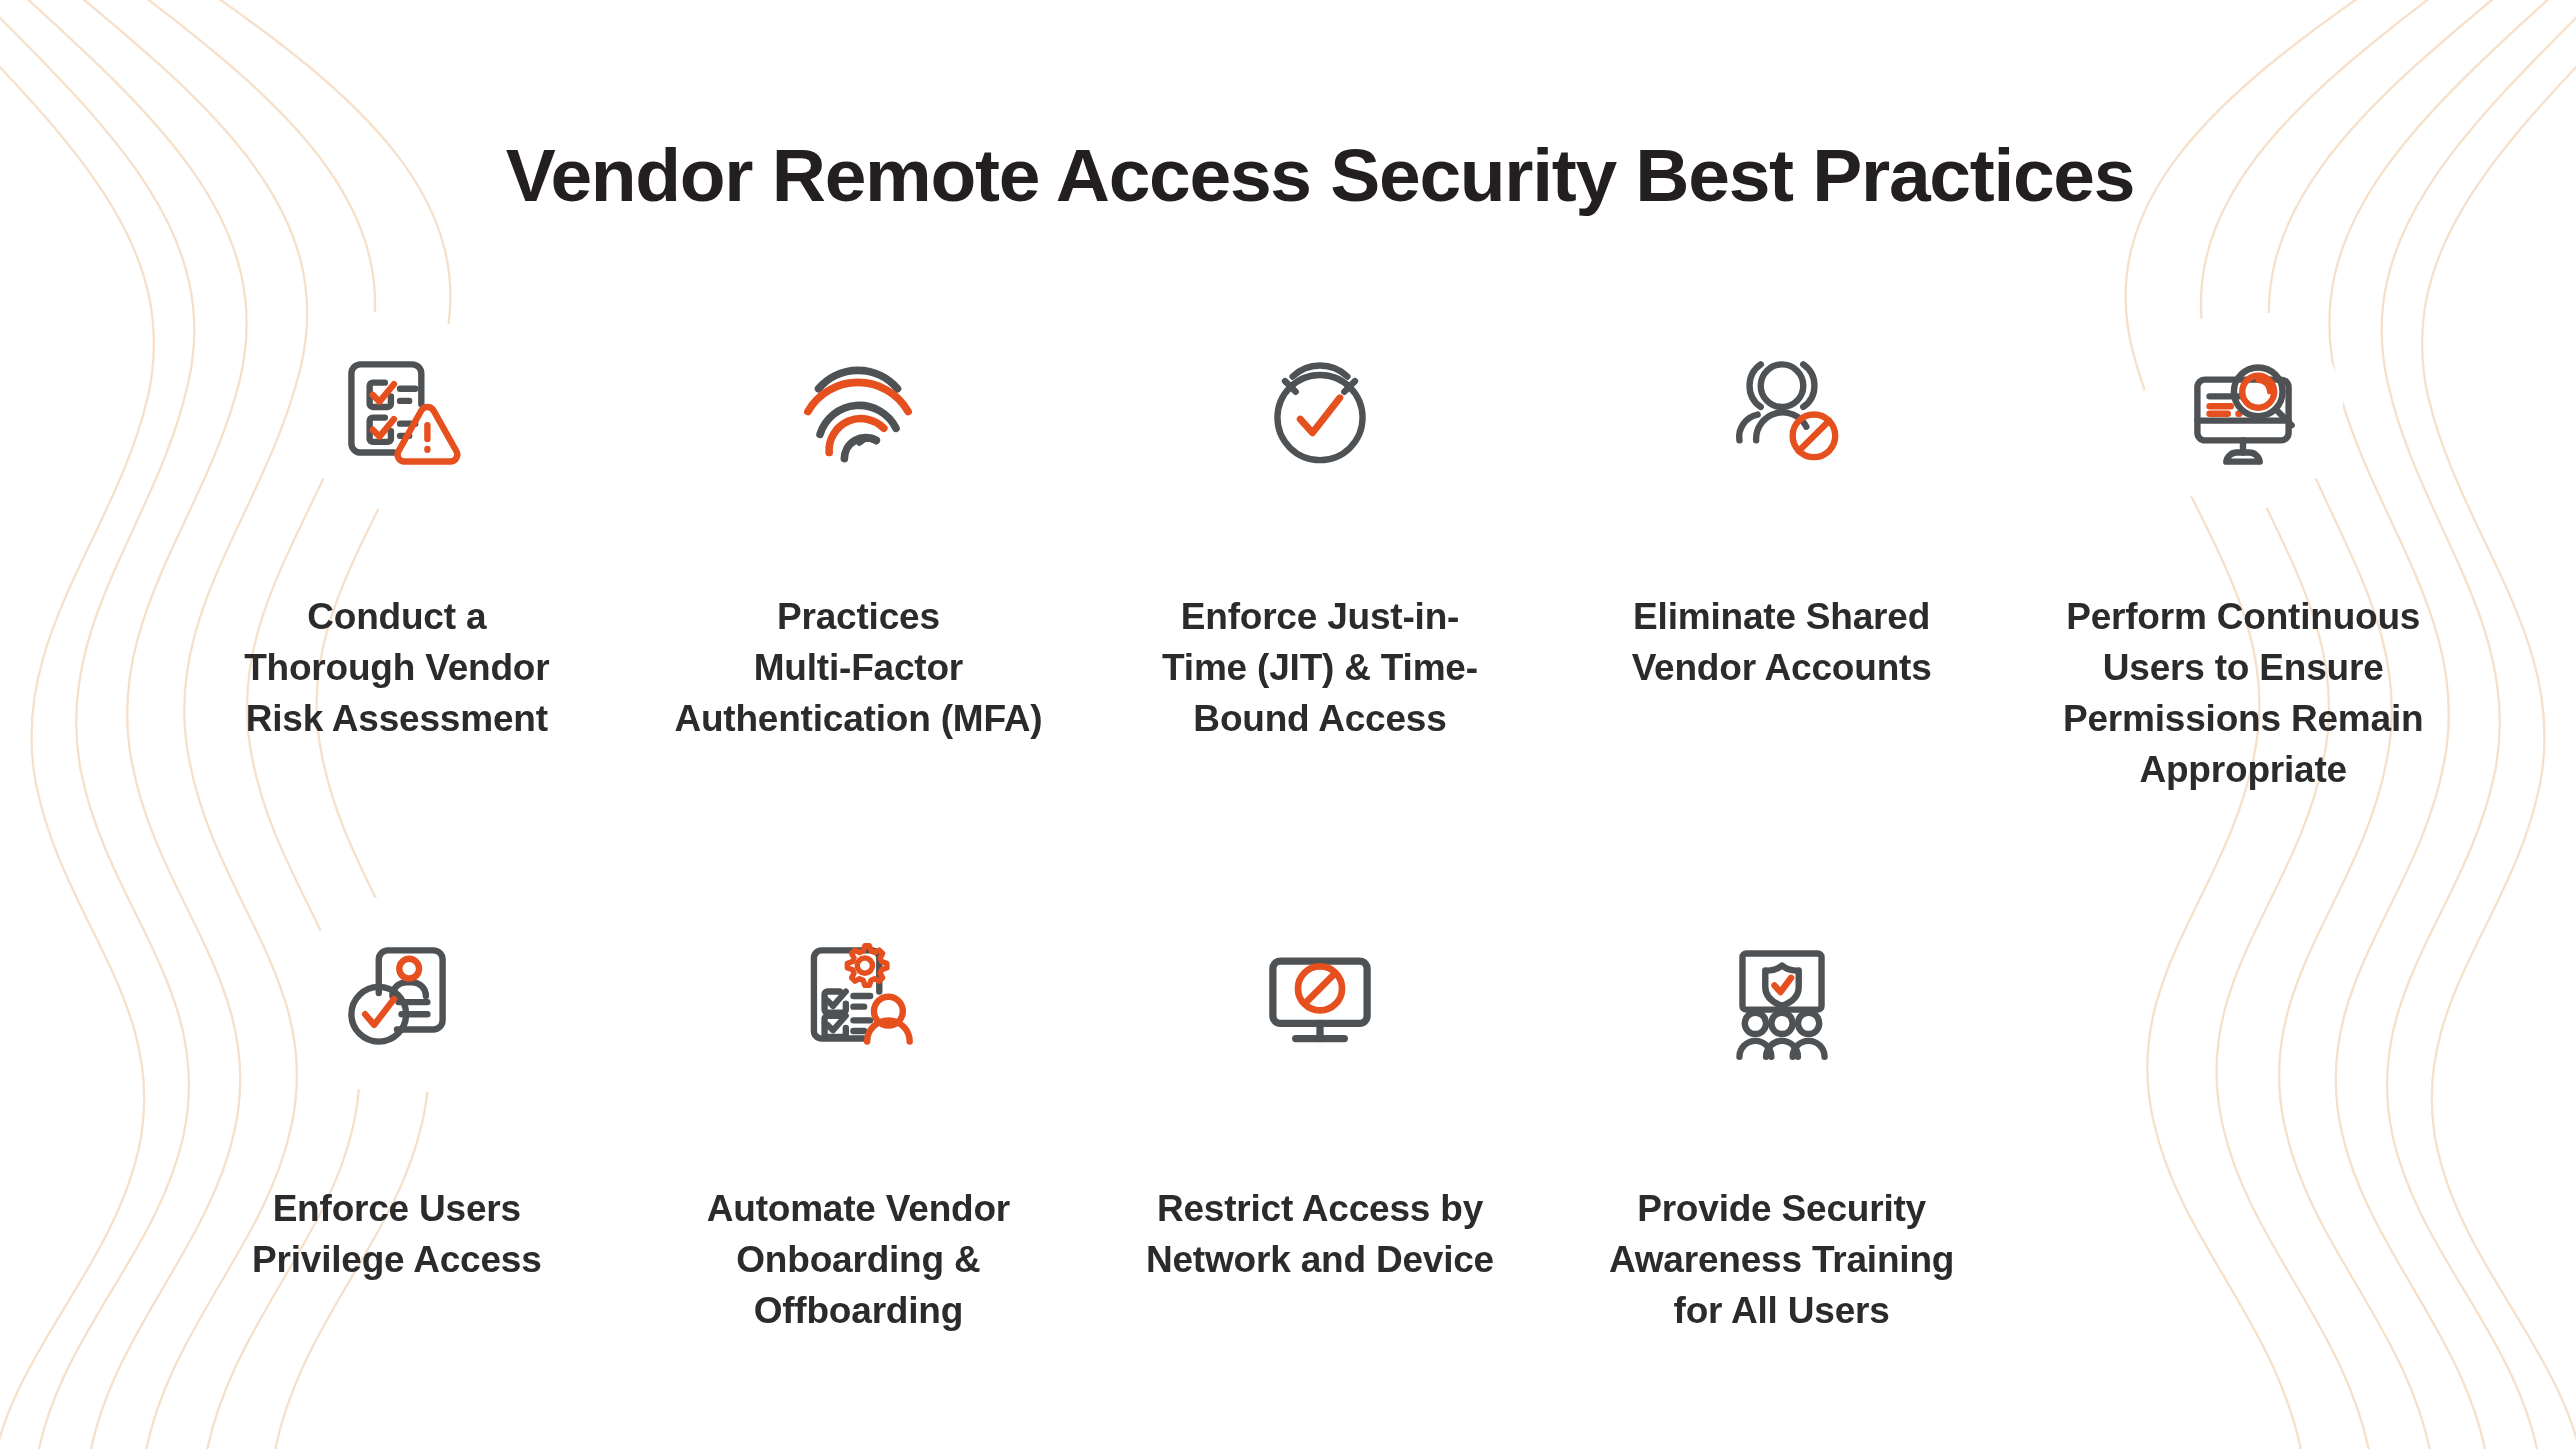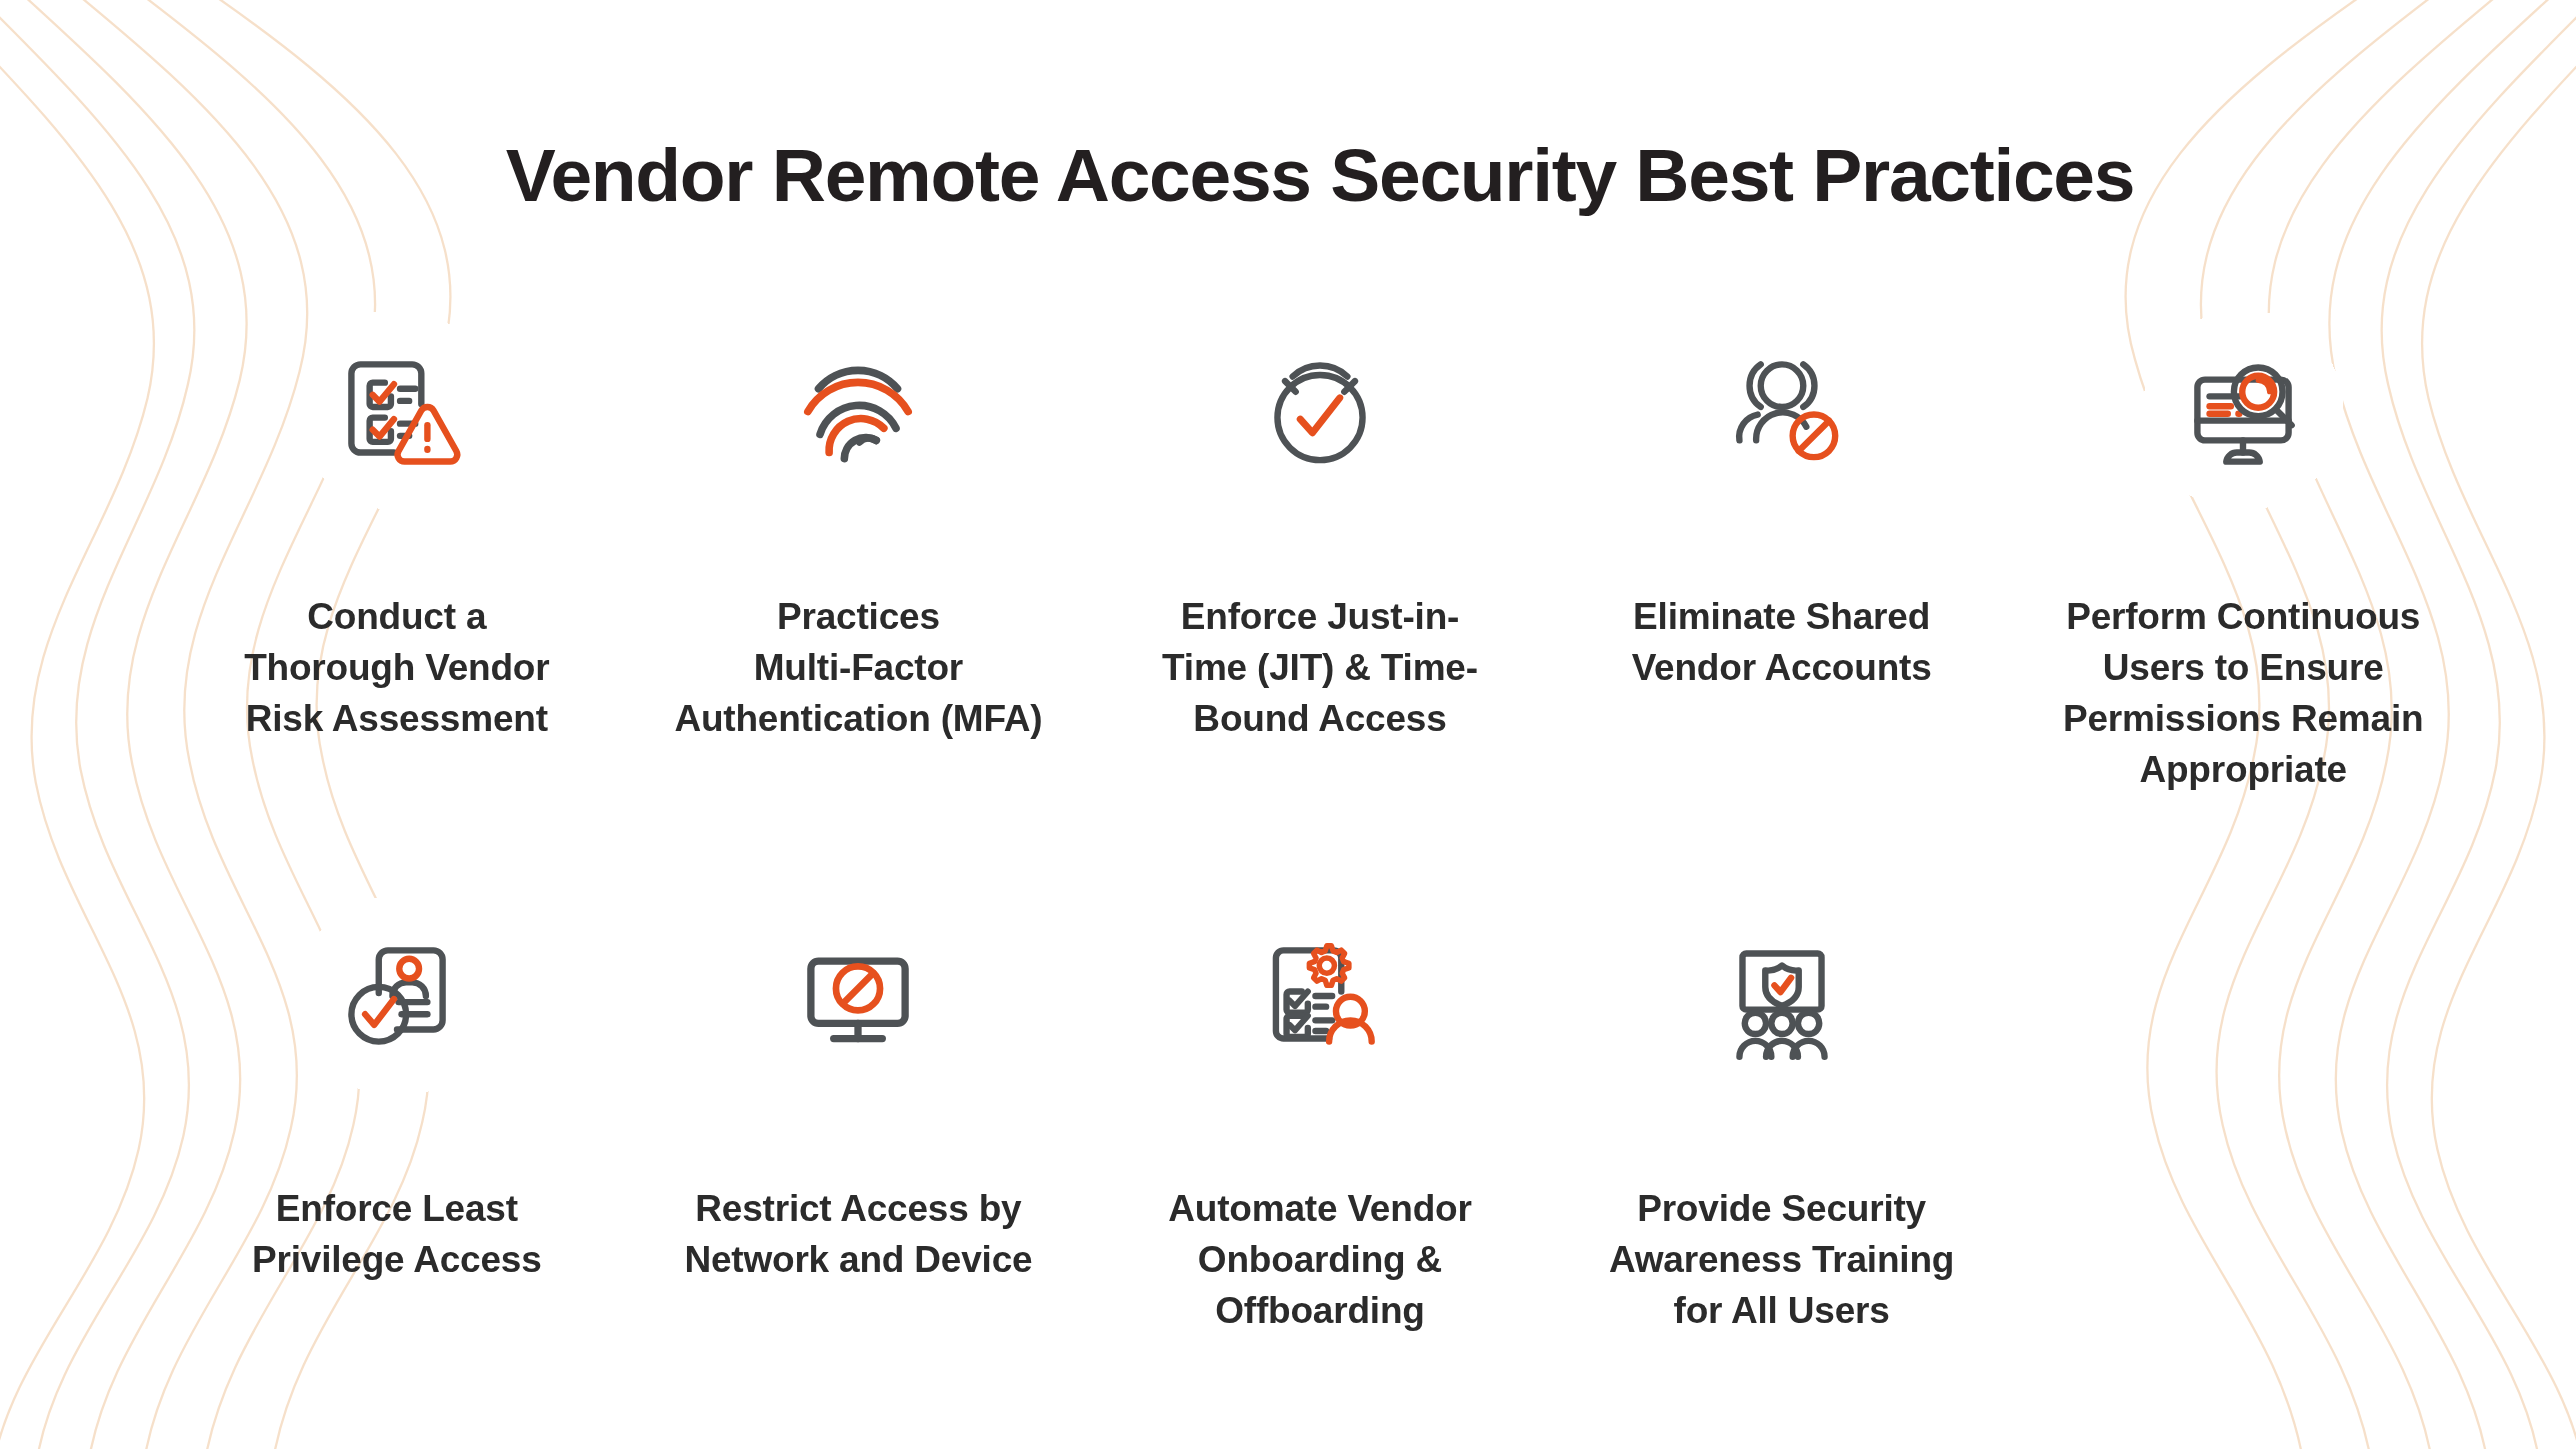--- a/index.html
+++ b/index.html
@@ -233,40 +233,22 @@
             <path d="M51,54 H70"></path>
             <path d="M53,62 H70"></path>
             <circle cx="38" cy="62" r="18"></circle>
           </g>
           <g fill="none" stroke="#E6501E" stroke-width="4.2" stroke-linecap="round" stroke-linejoin="round">
             <circle cx="58" cy="32" r="6.5"></circle>
             <path d="M29,62 l6,7 L48,52"></path>
           </g>
         </svg>
       </div>
-      <div class="practice-label">Enforce Least
+      <div class="practice-label">Enforce Users
 Privilege Access</div>
-    </div>
-
-    <div class="practice-card">
-      <div class="icon-ring">
-        <svg width="152" height="152" viewBox="0 0 100 100">
-          <g fill="none" stroke="#4E5255" stroke-width="4.8" stroke-linecap="round" stroke-linejoin="round">
-            <path d="M19,32 a5,5 0 0 1 5,-5 H76 a5,5 0 0 1 5,5 V63 a5,5 0 0 1 -5,5 H24 a5,5 0 0 1 -5,-5 Z"></path>
-            <path d="M50,68 V78"></path>
-            <path d="M34,78 H66"></path>
-          </g>
-          <g fill="none" stroke="#E6501E" stroke-width="4.4" stroke-linecap="round">
-            <circle cx="50" cy="45" r="14.5"></circle>
-            <path d="M40,55 L60,35"></path>
-          </g>
-        </svg>
-      </div>
-      <div class="practice-label">Restrict Access by
-Network and Device</div>
     </div>
 
     <div class="practice-card">
       <div class="icon-ring">
         <svg width="152" height="152" viewBox="0 0 100 100">
           <g fill="none" stroke="#4E5255" stroke-width="4.2" stroke-linecap="round" stroke-linejoin="round">
             <path d="M64,47 V25 a5,5 0 0 0 -5,-5 H26 a5,5 0 0 0 -5,5 V73 a5,5 0 0 0 5,5 H56"></path>
             <path d="M38,47 H30 a2,2 0 0 0 -2,2 V59 a2,2 0 0 0 2,2 H40 a2,2 0 0 0 2,-2 V55"></path>
             <path d="M38,63 H30 a2,2 0 0 0 -2,2 V75 a2,2 0 0 0 2,2 H40 a2,2 0 0 0 2,-2 V71"></path>
             <path d="M47,50 H58"></path>
@@ -284,20 +266,38 @@
           </g>
           <g fill="none" stroke="#E6501E" stroke-width="4.2" stroke-linecap="round">
             <circle cx="70" cy="60" r="9.5"></circle>
             <path d="M56,80 a14,14 0 0 1 28,0"></path>
           </g>
         </svg>
       </div>
       <div class="practice-label">Automate Vendor
 Onboarding &amp;
 Offboarding</div>
+    </div>
+
+    <div class="practice-card">
+      <div class="icon-ring">
+        <svg width="152" height="152" viewBox="0 0 100 100">
+          <g fill="none" stroke="#4E5255" stroke-width="4.8" stroke-linecap="round" stroke-linejoin="round">
+            <path d="M19,32 a5,5 0 0 1 5,-5 H76 a5,5 0 0 1 5,5 V63 a5,5 0 0 1 -5,5 H24 a5,5 0 0 1 -5,-5 Z"></path>
+            <path d="M50,68 V78"></path>
+            <path d="M34,78 H66"></path>
+          </g>
+          <g fill="none" stroke="#E6501E" stroke-width="4.4" stroke-linecap="round">
+            <circle cx="50" cy="45" r="14.5"></circle>
+            <path d="M40,55 L60,35"></path>
+          </g>
+        </svg>
+      </div>
+      <div class="practice-label">Restrict Access by
+Network and Device</div>
     </div>
 
     <div class="practice-card">
       <div class="icon-ring">
         <svg width="152" height="152" viewBox="0 0 100 100">
           <g fill="none" stroke="#4E5255" stroke-width="4.2" stroke-linecap="round" stroke-linejoin="round">
             <rect x="24" y="22" width="52" height="37" rx="2.5"></rect>
             <path d="M50,30 c4,3.2 7.5,3.6 11,3.2 V44 c0,6.6 -5.5,10.4 -11,12.4 C 44.5,54.4 39,50.6 39,44 V33.2 C 42.5,33.6 46,33.2 50,30 Z"></path>
             <circle cx="32.5" cy="68" r="7"></circle>
             <circle cx="50" cy="68" r="7"></circle>

